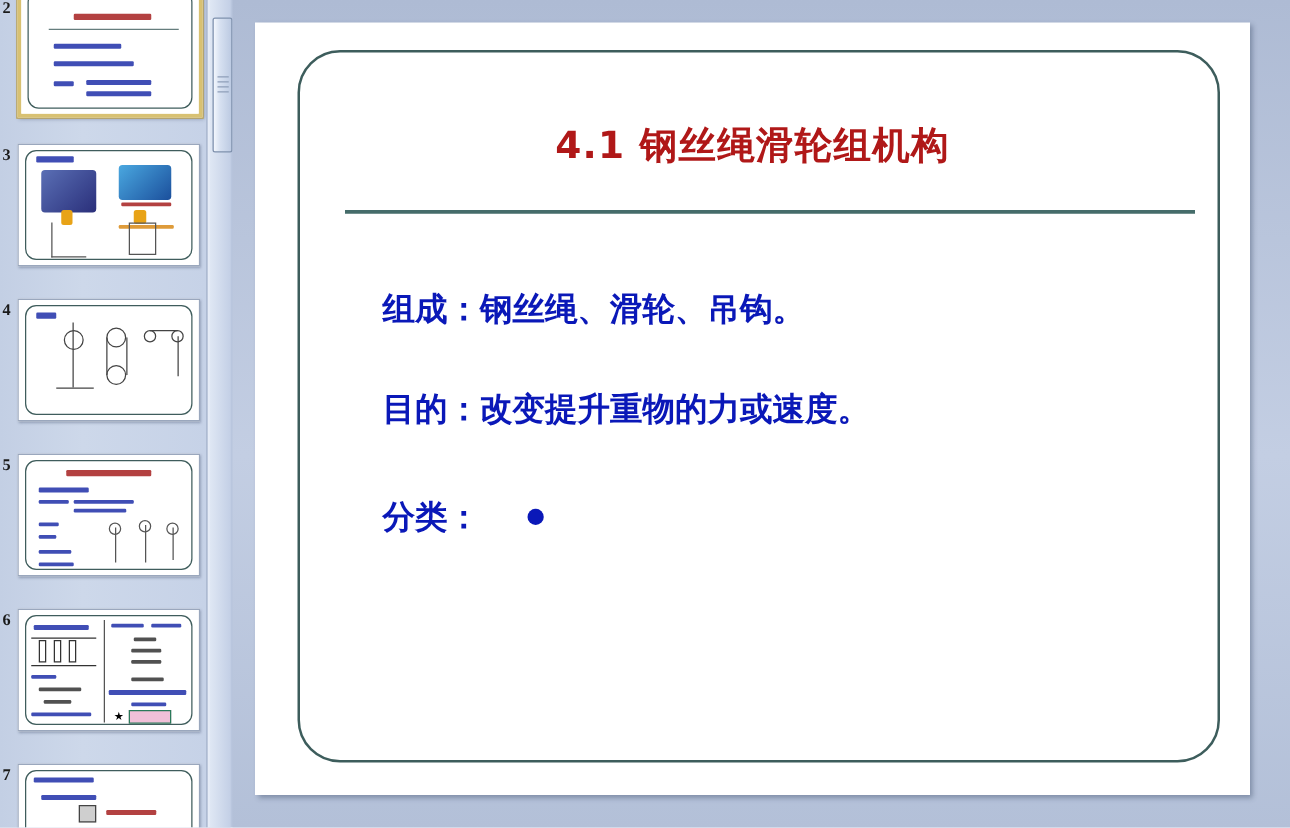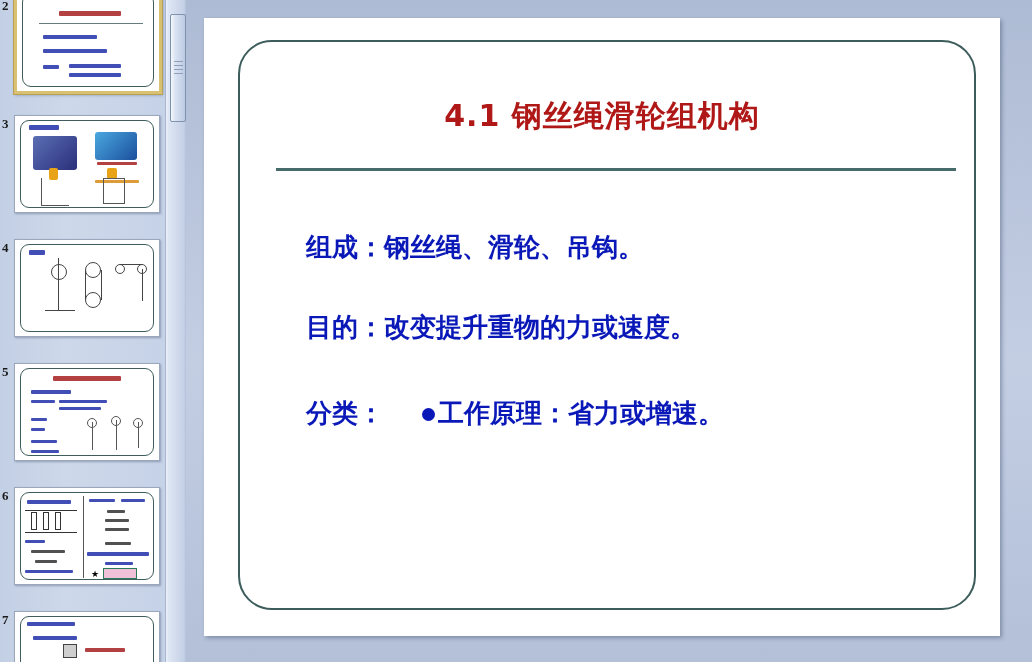--- a/index.html
+++ b/index.html
@@ -261,18 +261,18 @@
       <div id="slide-round"></div>
 
       <div id="slide-title">4.1  钢丝绳滑轮组机构</div>
       <div id="title-rule"></div>
 
       <div class="body-line" id="line-purpose">目的：改变提升重物的力或速度。</div>
       <div class="body-line" id="line-compose">组成：钢丝绳、滑轮、吊钩。</div>
 
       <div class="body-line" id="line-class-label">分类：</div>
       <div id="class-items">
-        <div class="class-item"><span class="bullet-dot"></span><span>工作原理：省力或增速。</span></div>
+        <div class="class-item"><span class="bullet-dot"></span></div>
       </div>
     </div>
   </div>
 
 </div>
 
 </body></html>

